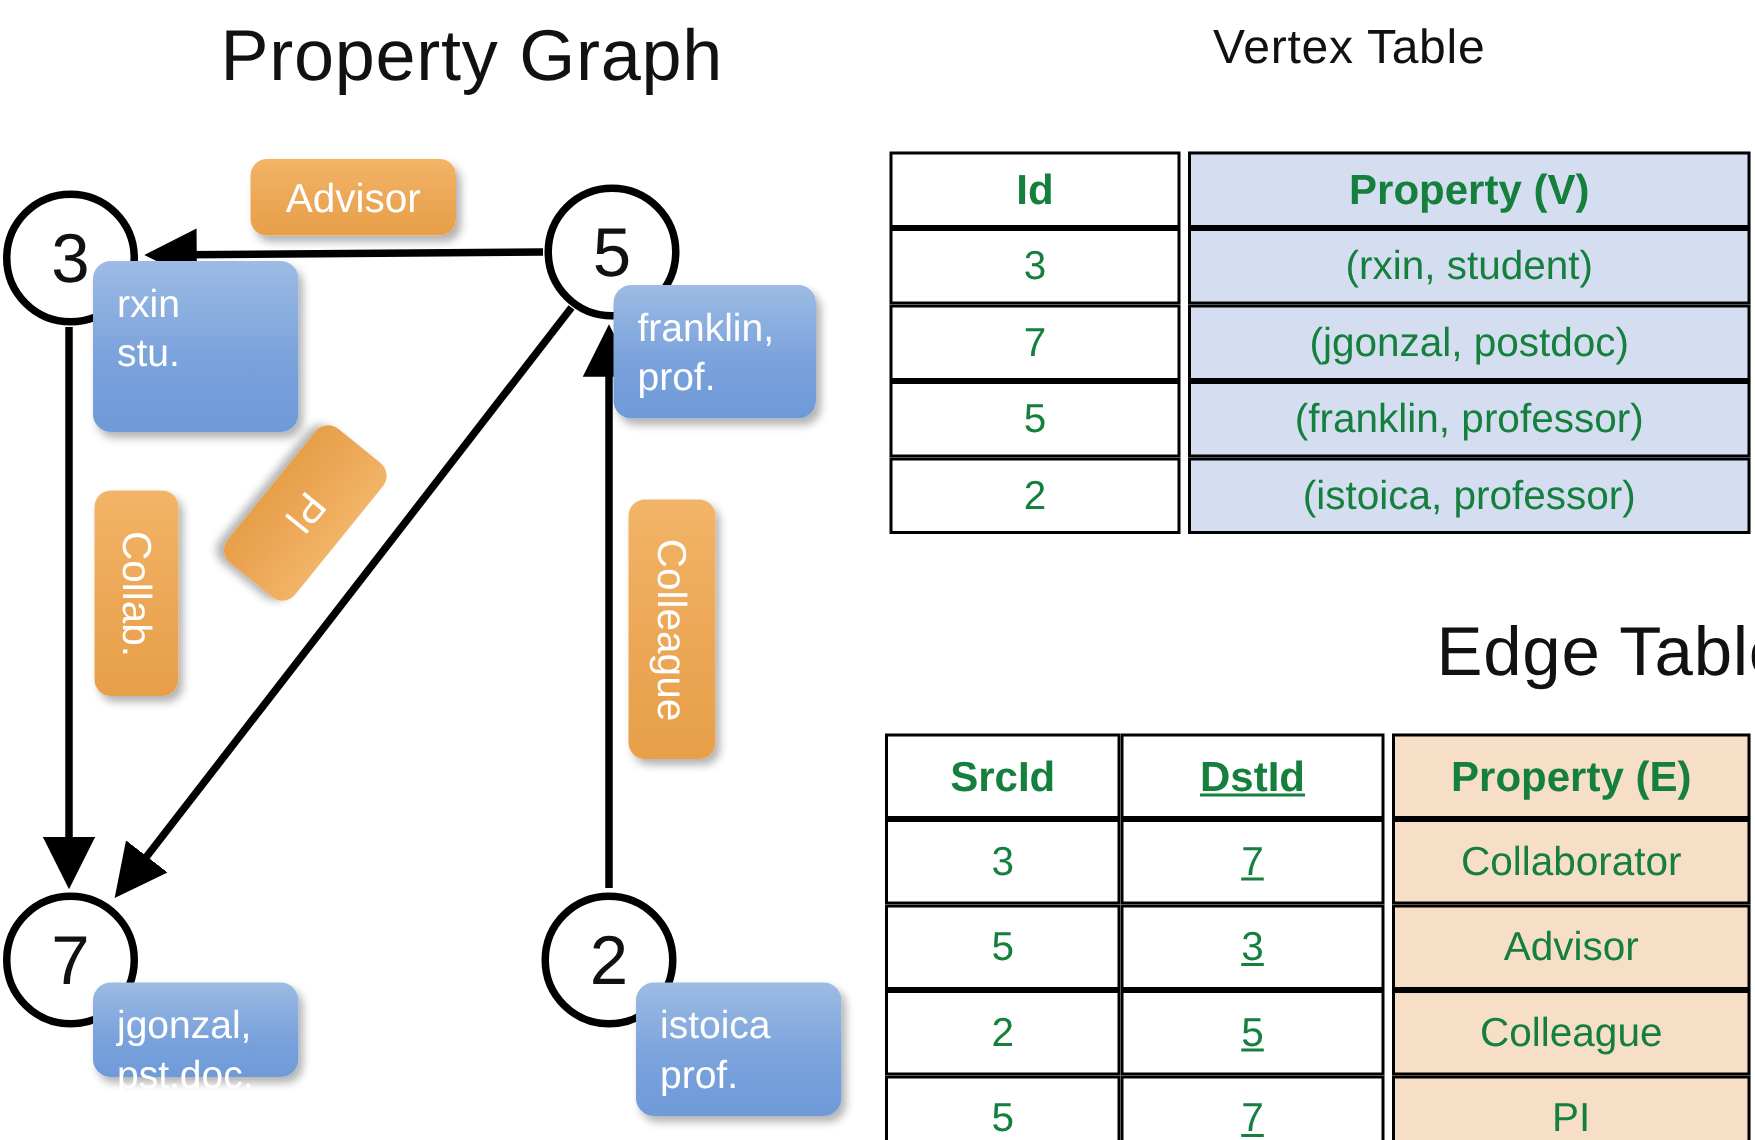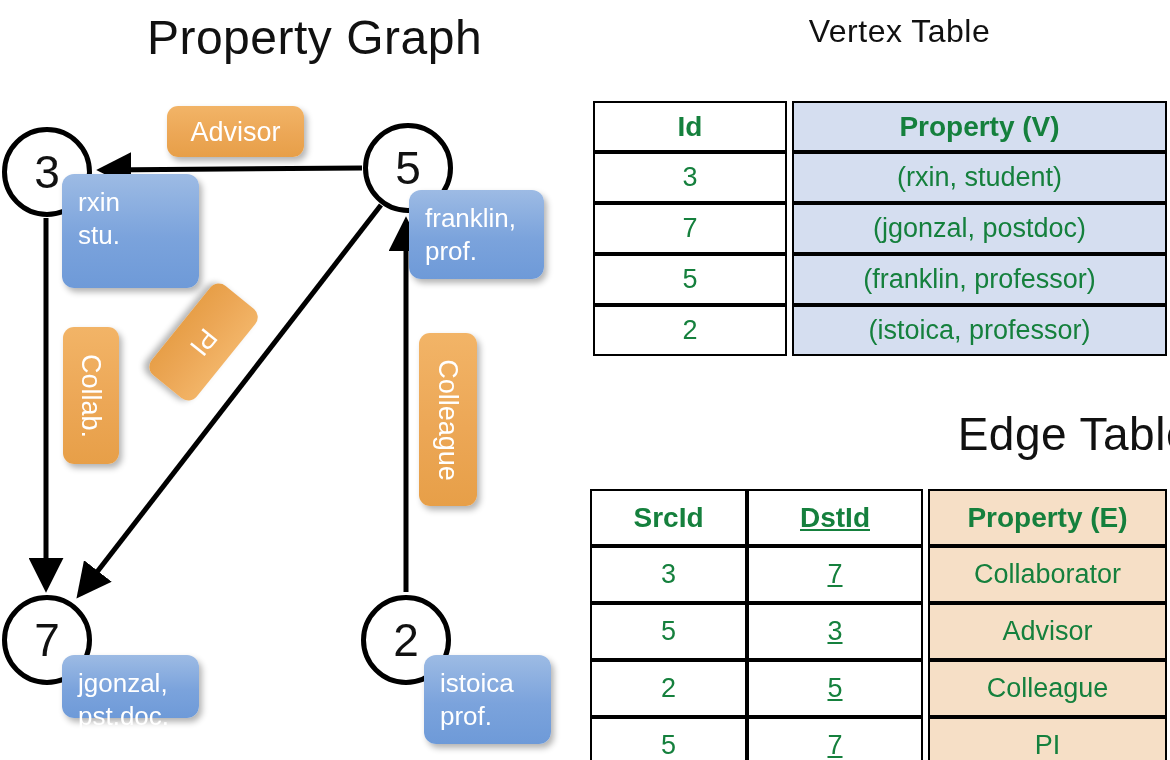--- a/index.html
+++ b/index.html
@@ -85,21 +85,21 @@
     color: #ffffff;
     font-size: 26px;
     line-height: 33px;
     padding: 12px 0 12px 16px;
     box-sizing: border-box;
     z-index: 6;
   }
   #vprop-rxin     { left: 62px;  top: 174px; width: 137px; height: 114px; }
   #vprop-franklin { left: 409px; top: 190px; width: 135px; height: 89px; }
   #vprop-jgonzal  { left: 62px;  top: 655px; width: 137px; height: 63px; }
-  #vprop-istoica  { left: 424px; top: 655px; width: 127px; height: 89px; }
+  #vprop-istoica  { left: 424px; top: 655px; width: 137px; height: 89px; }
 
   
   .echip {
     position: absolute;
     border-radius: 11px;
     background: linear-gradient(180deg, #f2b467 0%, #eca756 55%, #e79f48 100%);
     box-shadow: 3px 4px 6px rgba(0,0,0,0.30);
     color: #ffffff;
     display: flex;
     align-items: center;

